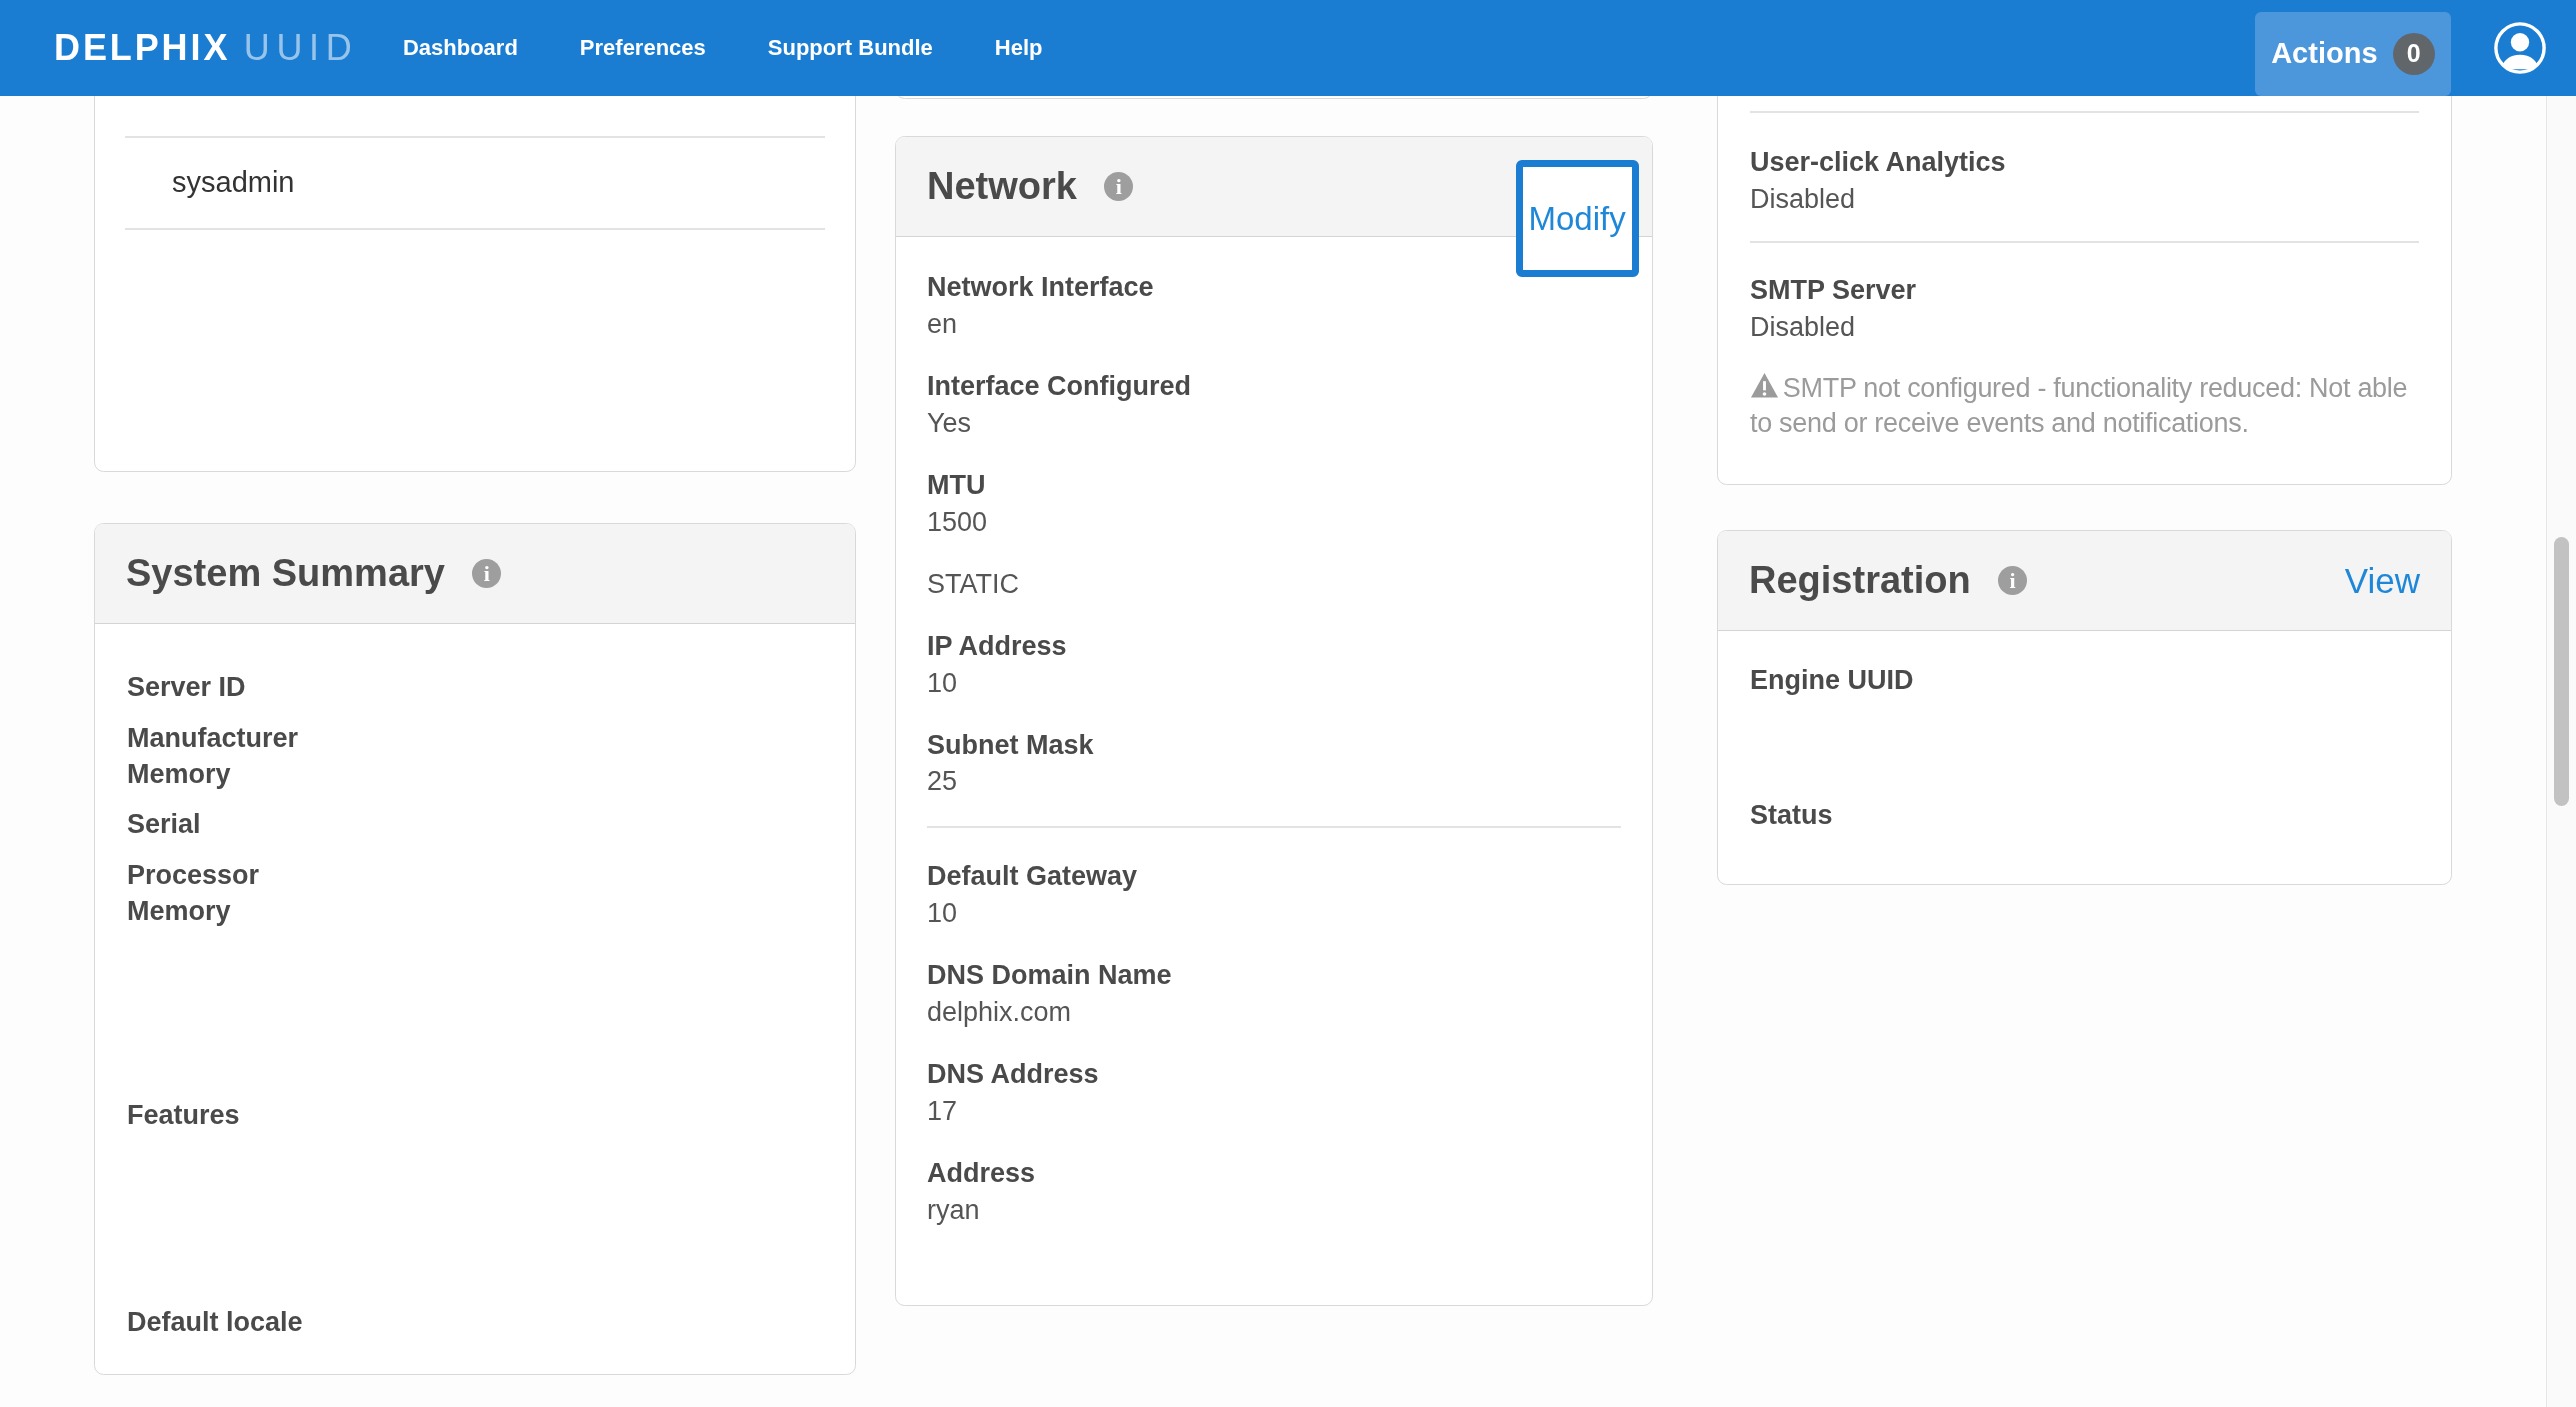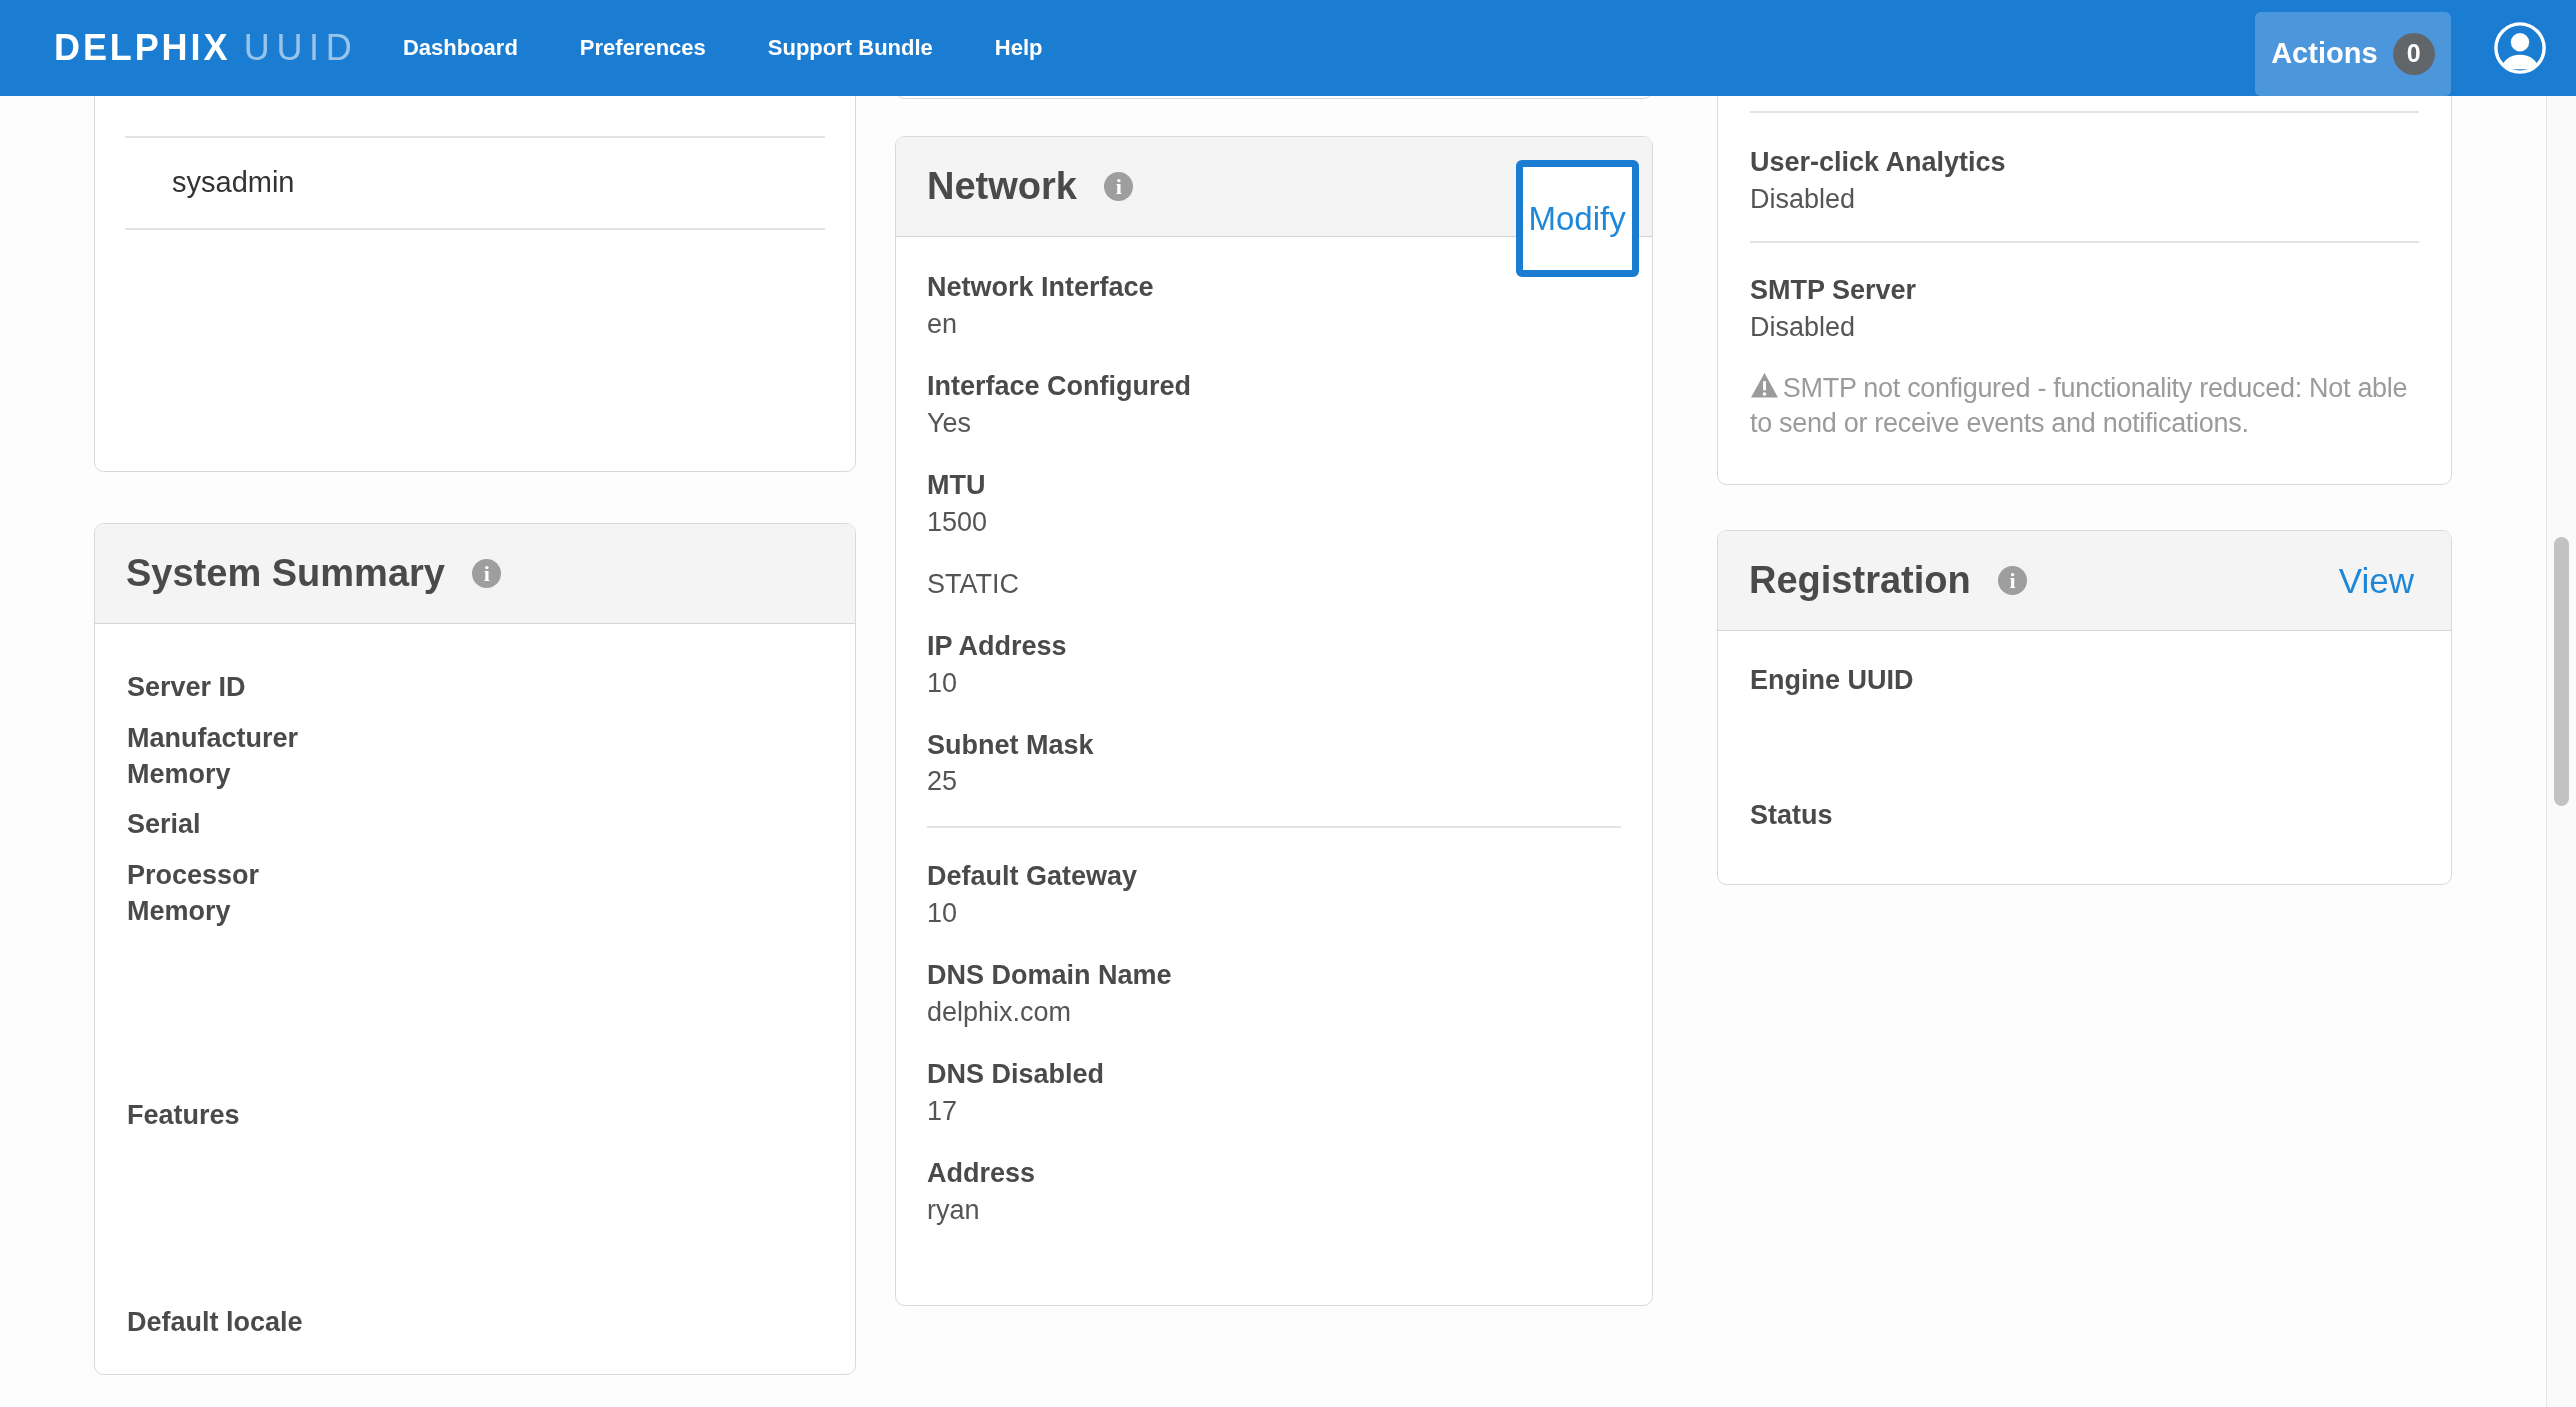--- a/index.html
+++ b/index.html
@@ -76,21 +76,21 @@
     text-align:center;font-weight:700;font-family:"Liberation Serif",serif;
     margin-left:15.3px;vertical-align:13.4px;cursor:pointer;
   }
   .modify-btn{
     position:absolute;right:13.4px;top:23px;width:123px;height:117px;
     border:7.7px solid var(--accent);background:#fff;border-radius:5.8px;
     color:var(--link);font-size:33px;font-family:inherit;cursor:pointer;
     display:flex;align-items:center;justify-content:center;padding:0;
   }
   .view-link{
-    position:absolute;right:37px;top:50%;transform:translateY(-50%);
+    position:absolute;right:31px;top:50%;transform:translateY(-50%);
     color:var(--link);font-size:35px;text-decoration:none;cursor:pointer;
   }
   .hr{height:1.9px;background:var(--divider);border:none;margin:0;}
 
   .field{margin-bottom:27px;}
   .f-label{font-size:27px;line-height:35px;font-weight:700;color:var(--label);}
   .f-value{font-size:27px;line-height:35px;color:var(--value);margin-top:1.9px;min-height:35px;}
 
   
   .panel-users{left:94px;top:54px;width:762px;height:418px;padding:0 30px;}
@@ -223,21 +223,21 @@
     <hr class="hr">
     <div class="field">
       <div class="f-label">Default Gateway</div>
       <div class="f-value">10</div>
     </div>
     <div class="field">
       <div class="f-label">DNS Domain Name</div>
       <div class="f-value">delphix.com</div>
     </div>
     <div class="field">
-      <div class="f-label">DNS Disabled</div>
+      <div class="f-label">DNS Address</div>
       <div class="f-value">17</div>
     </div>
     <div class="field">
       <div class="f-label">Address</div>
       <div class="f-value">ryan</div>
     </div>
   </div>
 </section>
 
 <section class="panel panel-notif">

